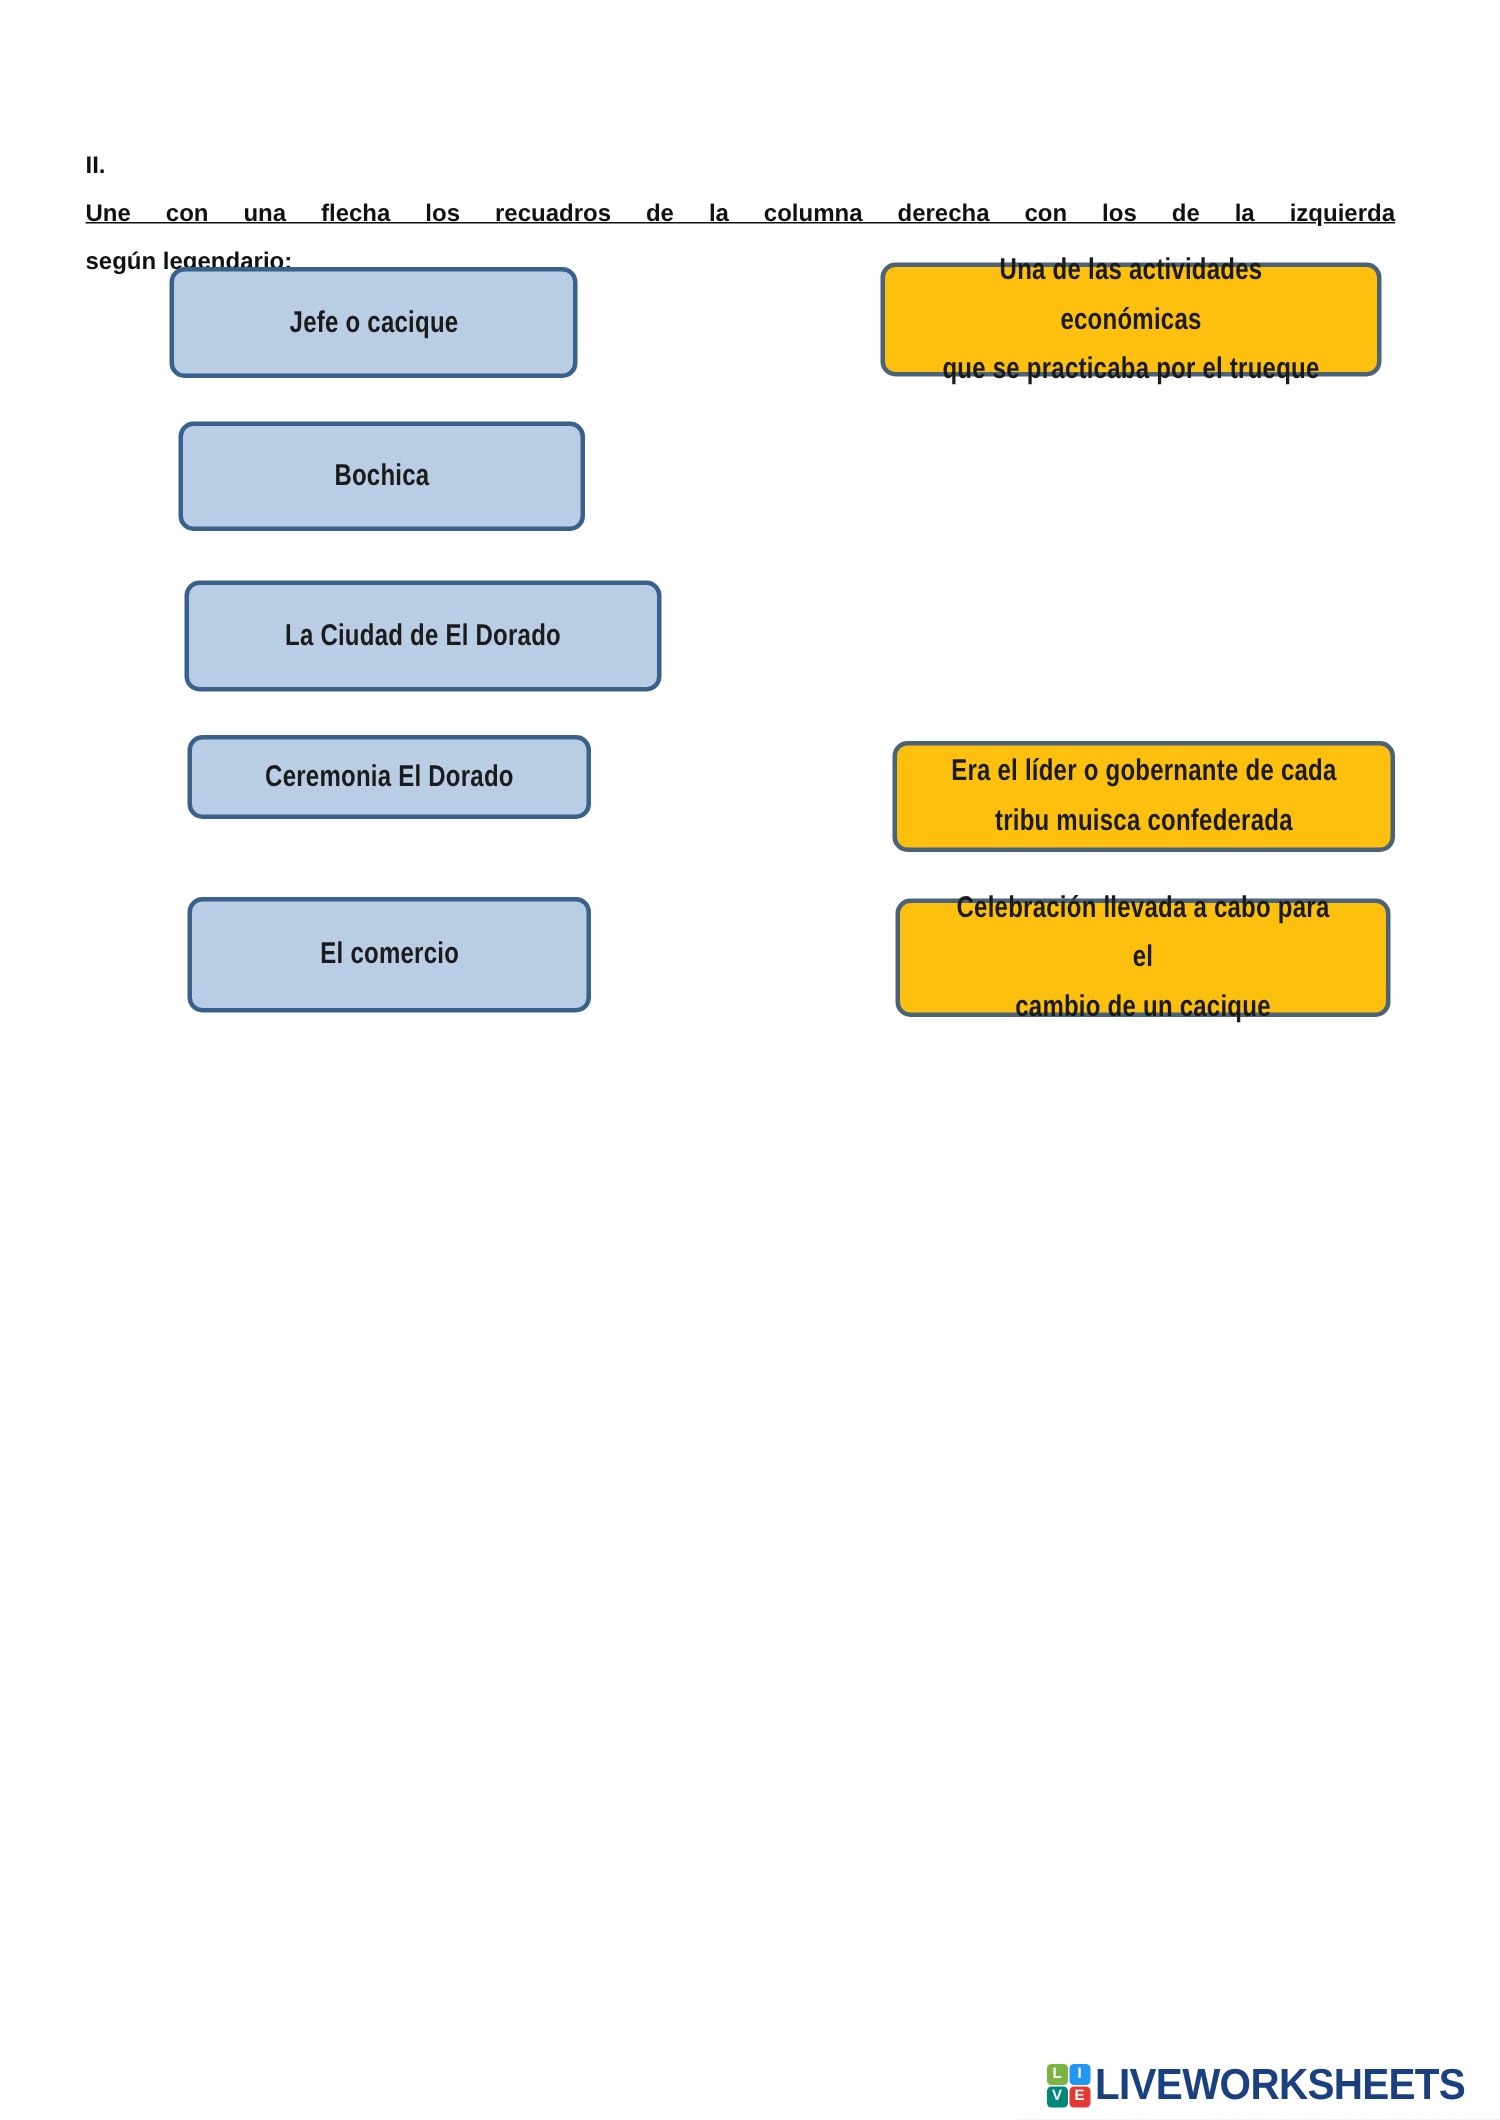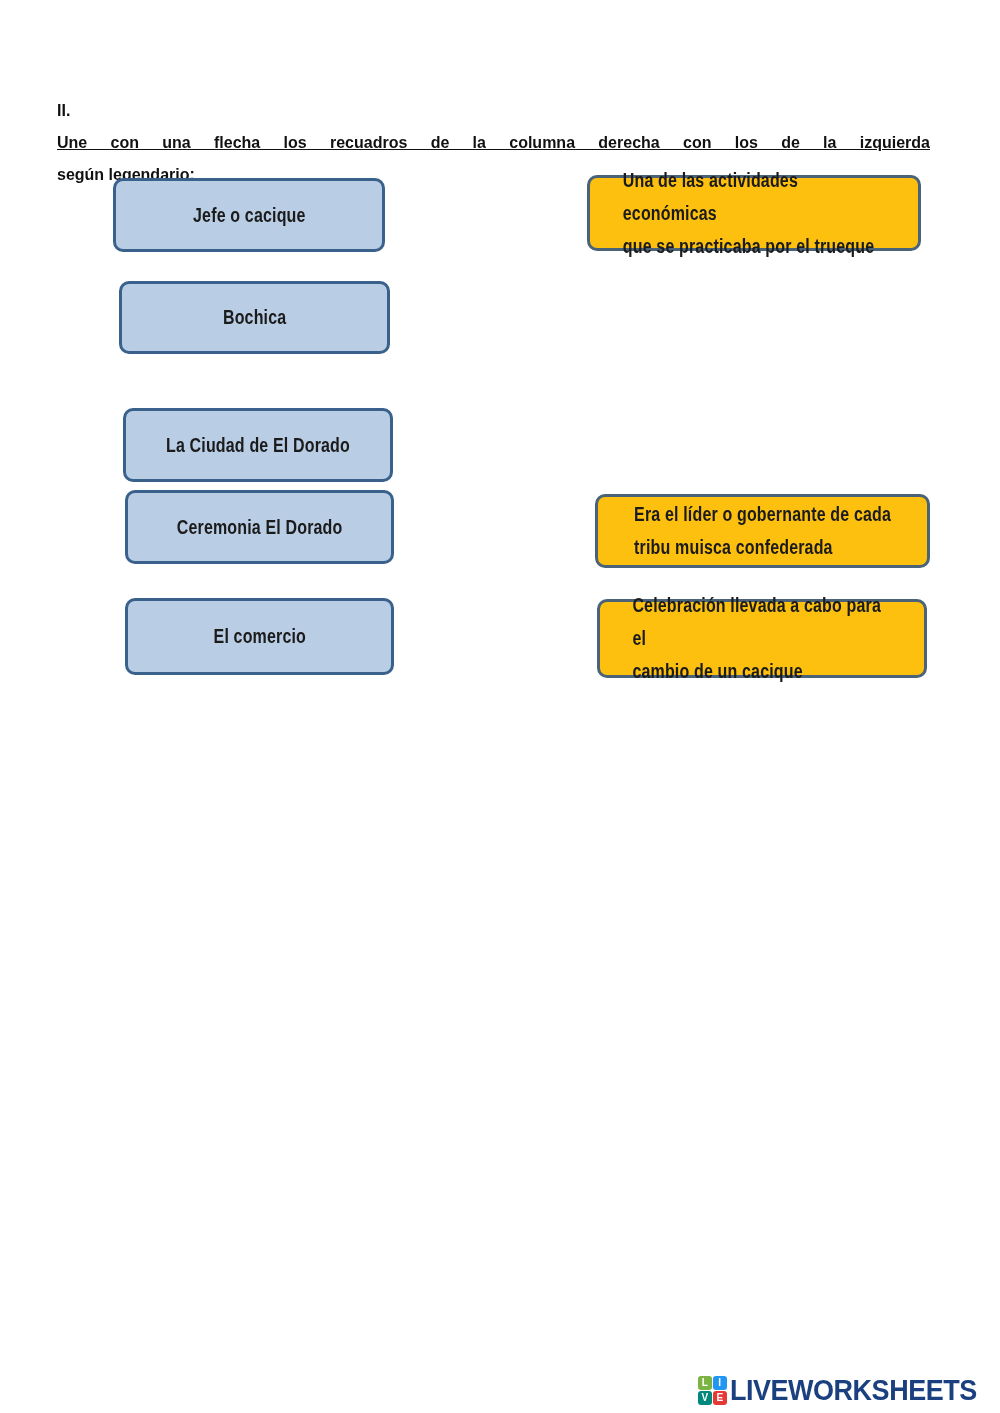--- a/index.html
+++ b/index.html
@@ -22,21 +22,21 @@
   .heading-text{margin-left:63px;width:810px;}
   .heading-line1{display:block;text-align:justify;text-align-last:justify;text-decoration:underline;}
   .heading-line2{display:block;text-align:left;}
 
   
   .mbox{
     position:absolute;
     box-sizing:border-box;
     border-radius:10px;
     display:flex;align-items:center;justify-content:center;
-    text-align:left;
+    text-align:center;
   }
   .lbox{
     background:var(--term_fill,#b9cde5);
     border:3px solid var(--term_border,#3a618c);
   }
   .rbox{
     background:var(--def_fill,#fdc00f);
     border:3px solid var(--def_border,#4a6379);
   }
   .btxt{
@@ -46,22 +46,22 @@
     white-space:pre-line;
     font-weight:bold;
     font-size:20px;
     line-height:33px;
     letter-spacing:.2px;
     color:var(--box_text,#1b1b1b);
   }
 
   .l1{left:113px;top:178px;width:272px;height:74px}
   .l2{left:119px;top:281px;width:271px;height:73px}
-  .l3{left:123px;top:408px;width:270px;height:74px}
-  .l4{left:125px;top:490px;width:269px;height:74px}
+  .l3{left:123px;top:387px;width:318px;height:74px}
+  .l4{left:125px;top:490px;width:269px;height:56px}
   .l5{left:125px;top:598px;width:269px;height:77px}
 
   .r1{left:587px;top:175px;width:334px;height:76px}
   .r2{left:590px;top:284px;width:336px;height:71px}
   .r3{left:593px;top:391px;width:333px;height:74px}
   .r4{left:595px;top:494px;width:335px;height:74px}
   .r5{left:597px;top:599px;width:330px;height:79px}
 
   
   .logo{

